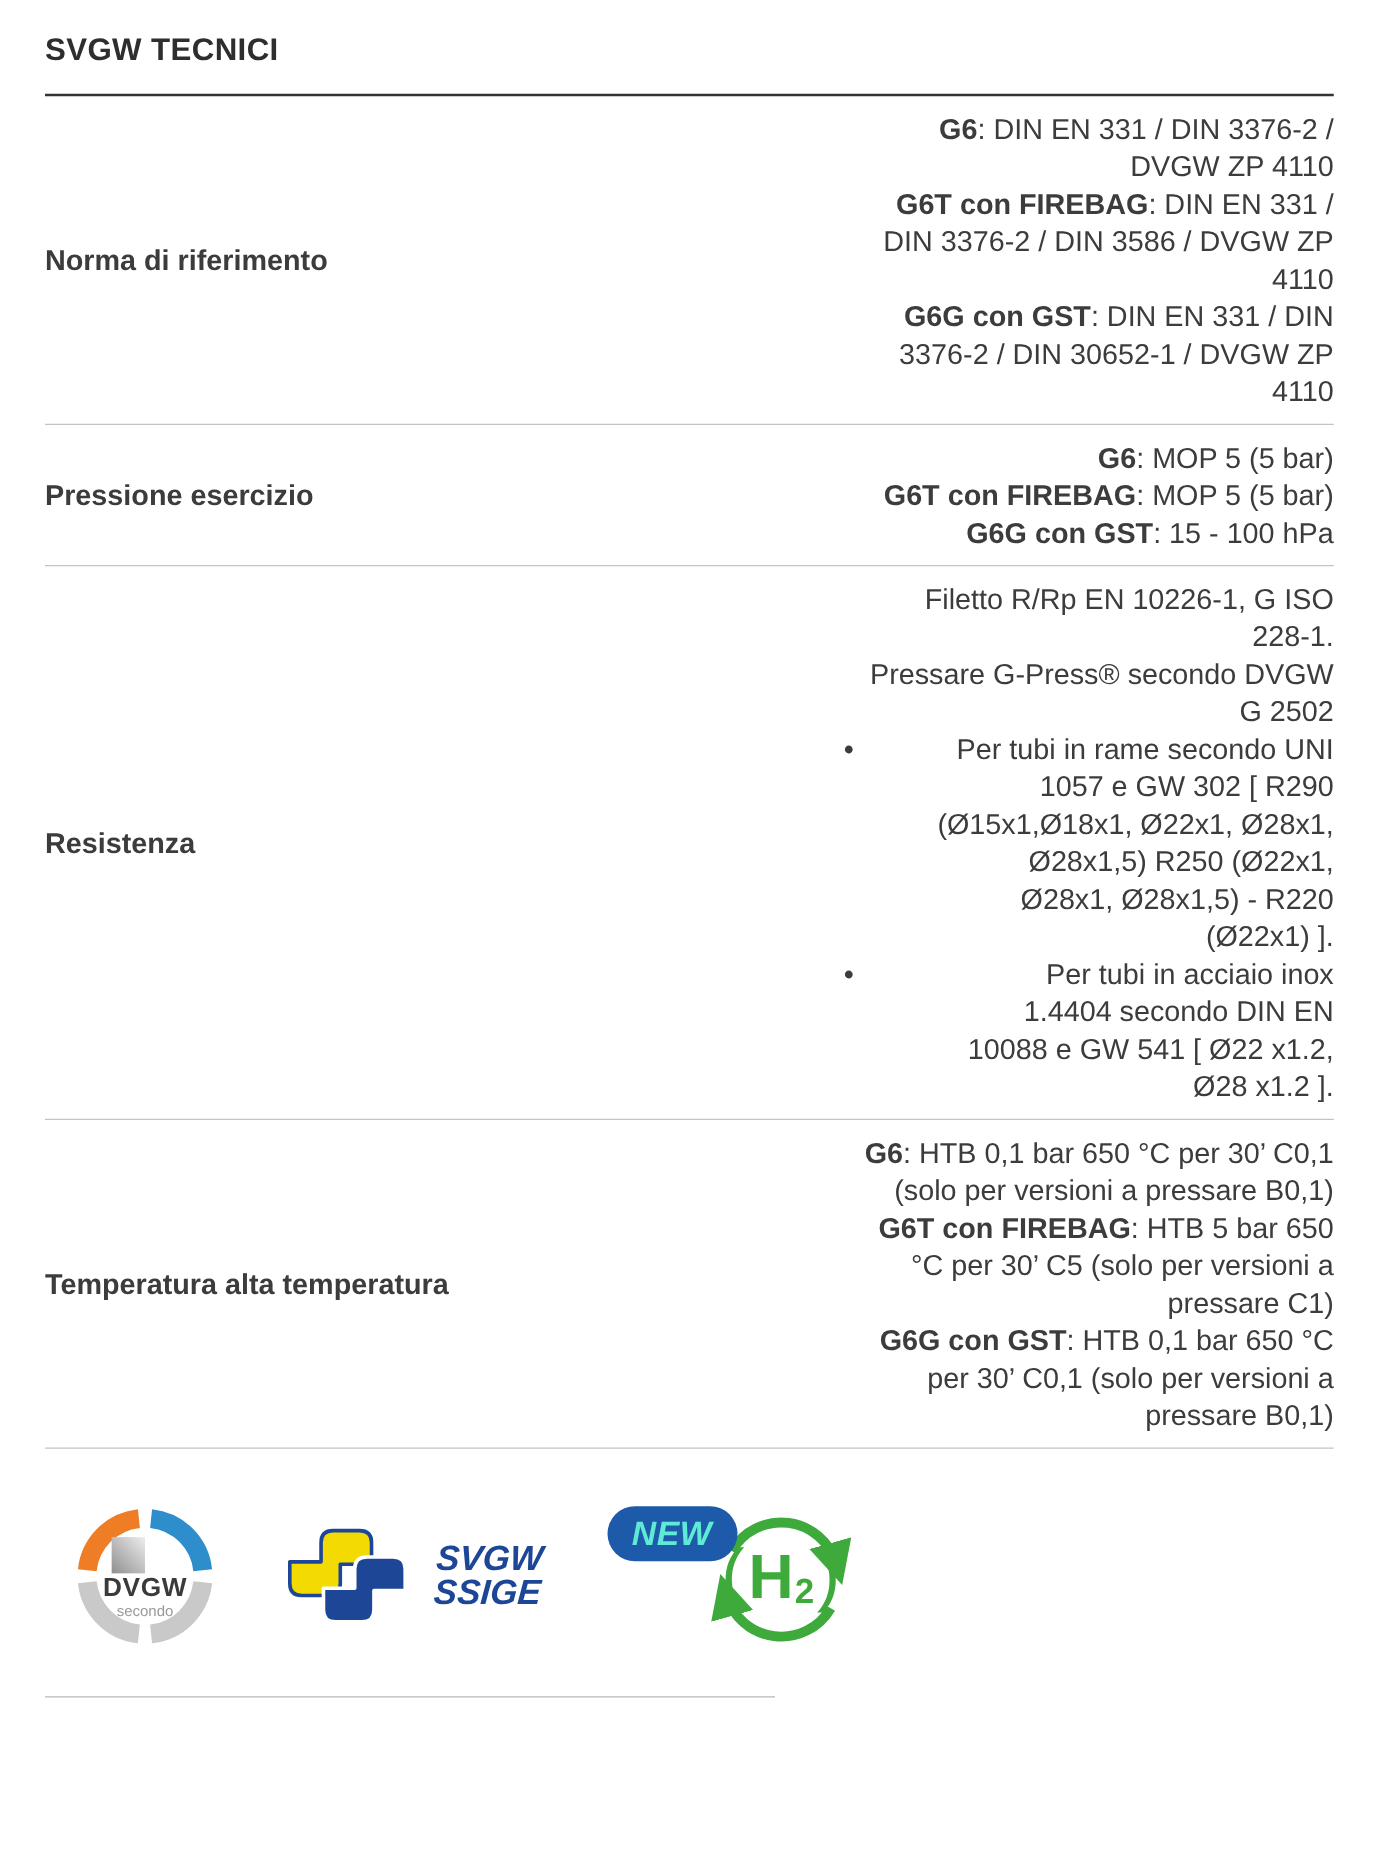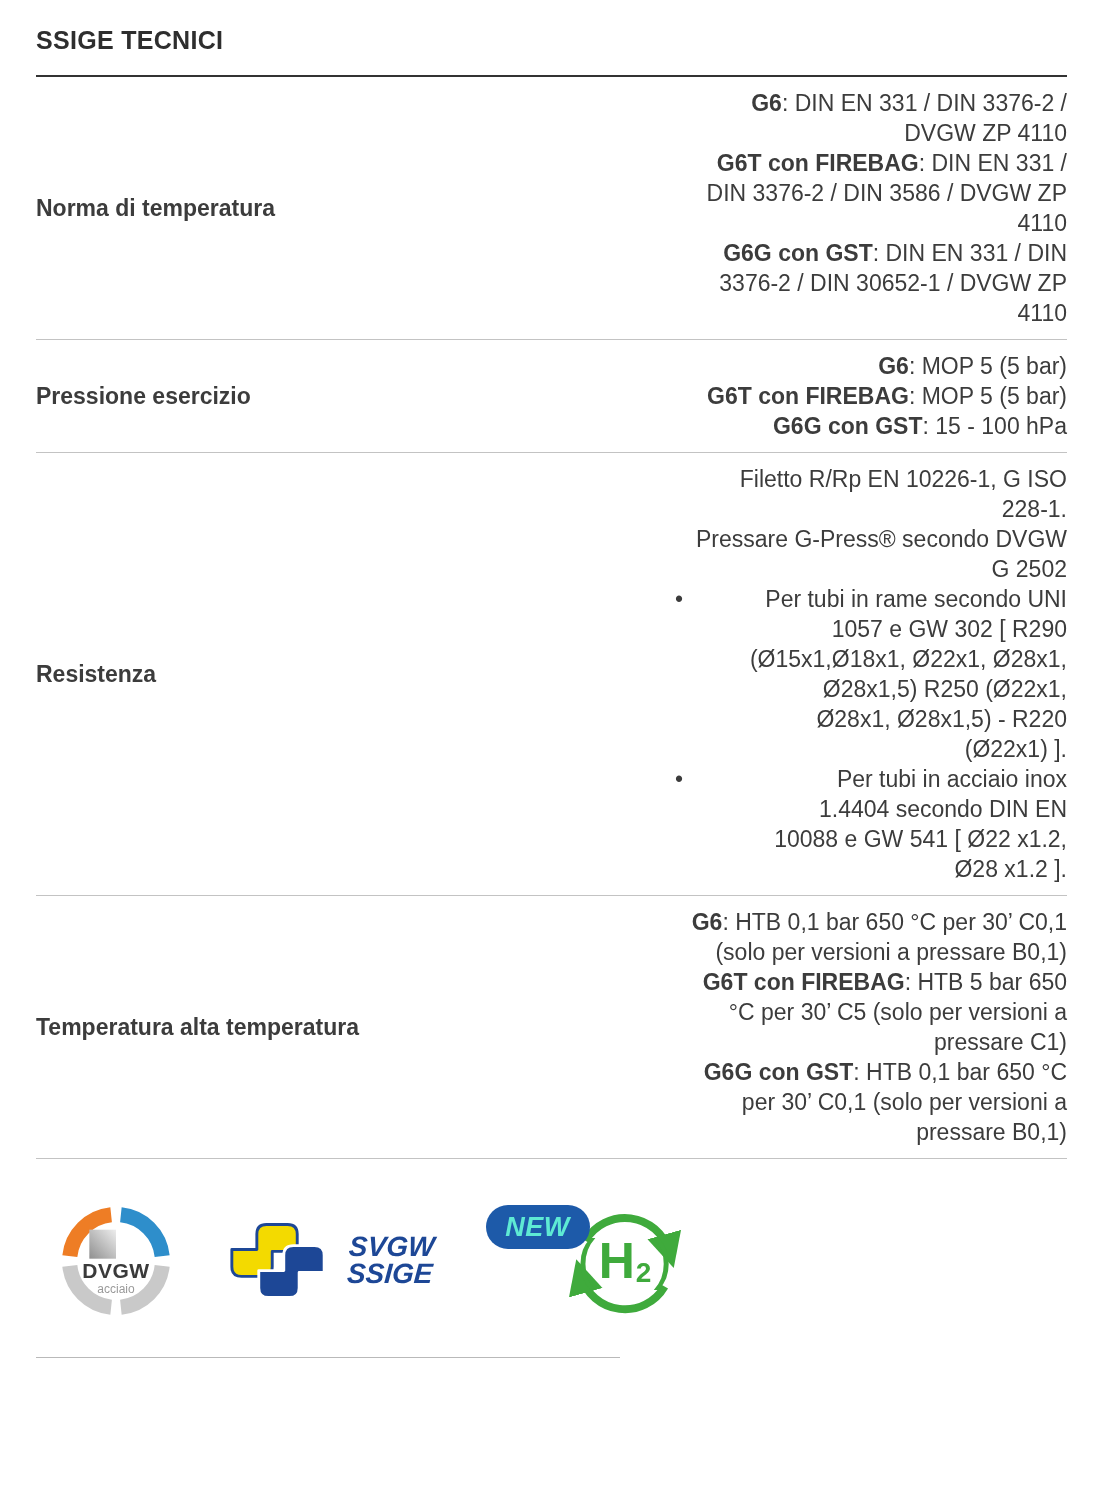--- a/index.html
+++ b/index.html
@@ -91,26 +91,26 @@
     letter-spacing:.5px;
   }
 
   .bottom-divider{width:584px;border-bottom:1px solid #b9b9b9;}
 </style>
 </head>
 <body>
 
 <div class="page">
 
-  <h1 class="page-title">SSIGE TECNICI</h1>
+  <h1 class="page-title">SVGW TECNICI</h1>
   <div class="header-divider"></div>
 
   <div id="tech-table">
       <div class="row">
-        <div class="row-label">Norma di temperatura</div>
+        <div class="row-label">Norma di riferimento</div>
         <div class="row-value">
           <div class="entry"><span class="entry-text"><b>G6</b>: DIN EN 331 / DIN 3376-2 /
 DVGW ZP 4110</span></div>
           <div class="entry"><span class="entry-text"><b>G6T con FIREBAG</b>: DIN EN 331 /
 DIN 3376-2 / DIN 3586 / DVGW ZP
 4110</span></div>
           <div class="entry"><span class="entry-text"><b>G6G con GST</b>: DIN EN 331 / DIN
 3376-2 / DIN 30652-1 / DVGW ZP
 4110</span></div>
         </div>
@@ -174,21 +174,21 @@
           </linearGradient>
         </defs>
         <path class="seg-orange" d="M 10.2 45.8 A 40 40 0 0 1 45.8 10.2" stroke-width="13" fill="none"></path>
         <path class="seg-blue" d="M 54.2 10.2 A 40 40 0 0 1 89.8 45.8" stroke-width="13" fill="none"></path>
         <path class="seg-gray" d="M 89.8 54.2 A 40 40 0 0 1 54.2 89.8" stroke-width="13" fill="none"></path>
         <path class="seg-gray" d="M 45.8 89.8 A 40 40 0 0 1 10.2 54.2" stroke-width="13" fill="none"></path>
         <rect x="27" y="23" width="23" height="25" fill="url(#dvgwGrad)"></rect>
       </svg>
       <div class="dvgw-text">
         <div class="dvgw-line1">DVGW</div>
-        <div class="dvgw-line2">acciaio</div>
+        <div class="dvgw-line2">secondo</div>
       </div>
     </div>
 
     <div class="svgw">
       <svg class="svgw-mark" viewBox="0 0 120 104">
         <path class="svgw-yellow" d="M12,40 L38,40 L38,24 Q38,14 48,14 L70,14 Q80,14 80,24 L80,42 L54,42 L54,58 Q54,68 44,68 L22,68 Q12,68 12,58 Z"></path>
         <path class="svgw-blue" d="M108,64 L82,64 L82,80 Q82,90 72,90 L50,90 Q40,90 40,80 L40,62 L66,62 L66,46 Q66,36 76,36 L98,36 Q108,36 108,46 Z"></path>
       </svg>
       <div class="svgw-text">
         <div>SVGW</div>

